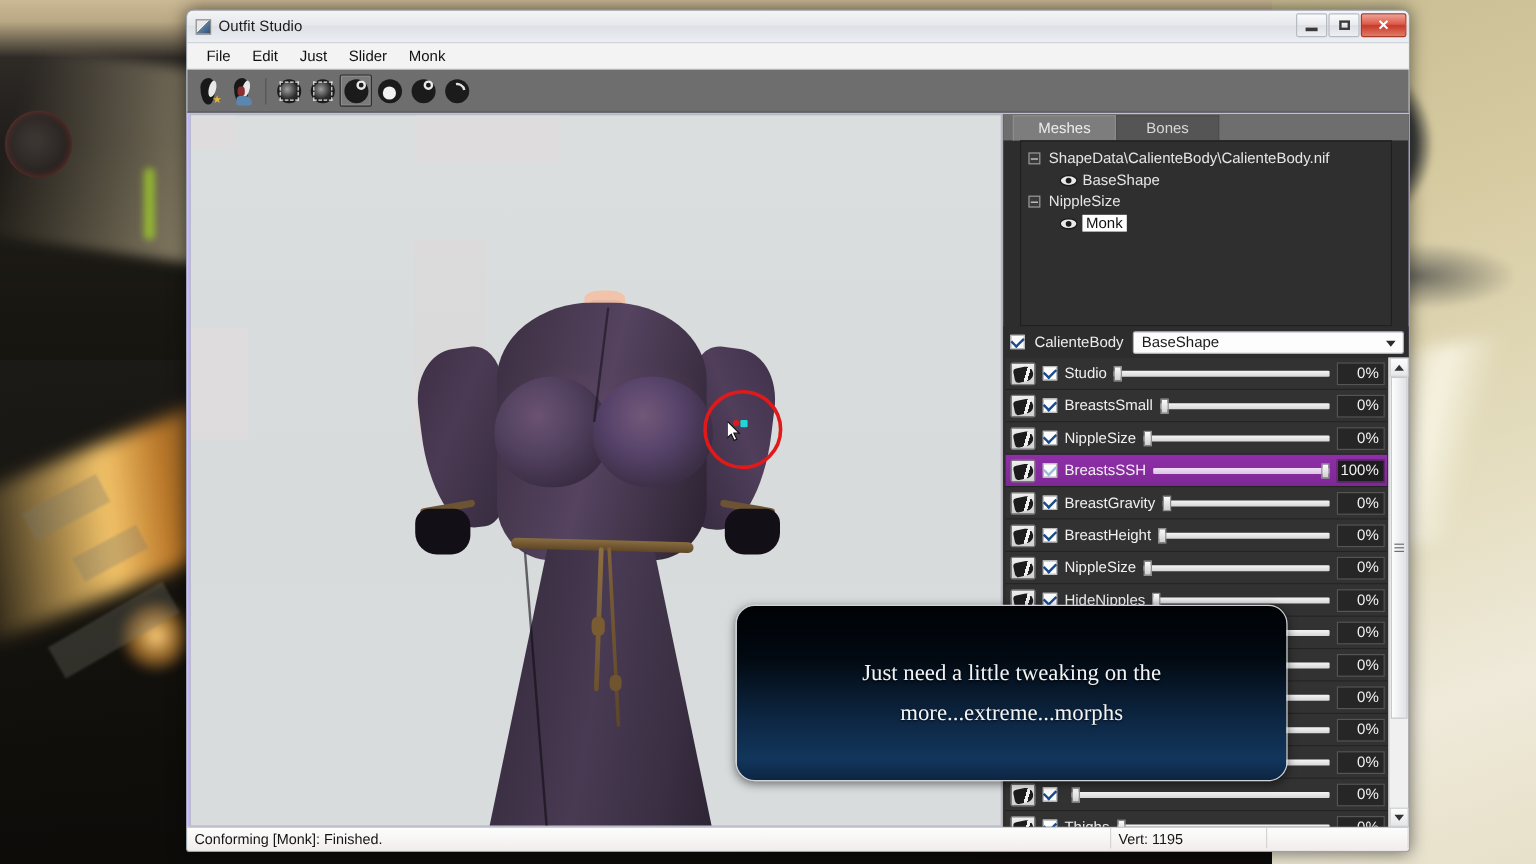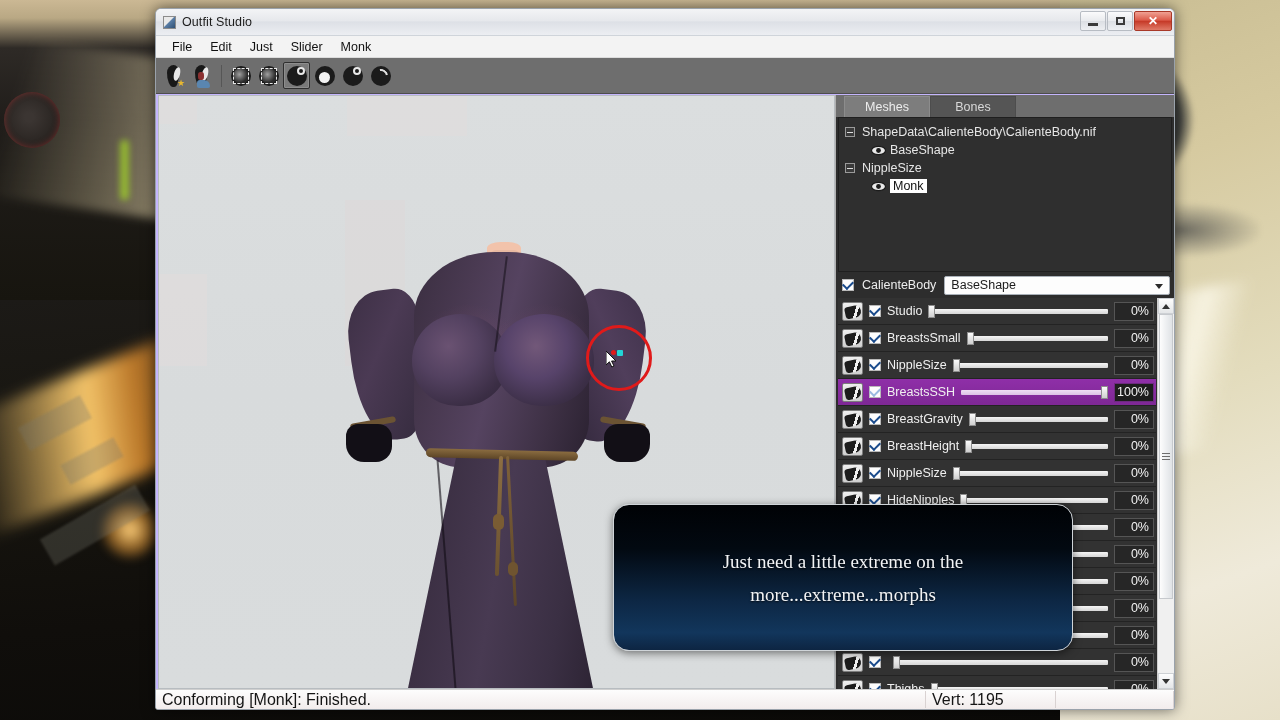--- a/index.html
+++ b/index.html
@@ -215,21 +215,21 @@
     border-left:1px solid #b0b0b0;margin-top:1px;
   }
   .tabs{height:22px;flex:0 0 22px;background:#6e6e6e;display:flex;align-items:flex-end;padding-left:8px;}
   .tab{
     height:21px;min-width:86px;padding:0 14px;display:flex;align-items:center;justify-content:center;
     font-size:12.5px;color:#ededed;background:#7d7d7d;border:1px solid #8c8c8c;border-bottom:none;
     box-sizing:border-box;
   }
   .tab.inactive{background:#555;color:#d8d8d8;border-color:#4d4d4d;}
   .tree{
-    flex:0 0 148px;background:#2f2f2f;border:1px solid #1f1f1f;margin:0 2px;
+    flex:0 0 148px;background:#2f2f2f;border:1px solid #1f1f1f;margin:0 14px;
     padding:5px 0 0 6px;overflow:hidden;
   }
   .tnode{display:flex;align-items:center;height:18px;font-size:12.5px;color:#e6e6e6;}
   .tnode.child{padding-left:26px;}
   .expander{
     width:10px;height:10px;border:1px solid #9a9a9a;background:#3a3a3a;margin-right:7px;
     display:flex;align-items:center;justify-content:center;box-sizing:border-box;flex:0 0 10px;
   }
   .expander i{display:block;width:6px;height:1px;background:#ddd;}
   .eye{width:15px;height:11px;margin-right:4px;flex:0 0 15px;}
@@ -292,23 +292,23 @@
   .vs-thumb{
     position:absolute;left:1px;right:1px;top:16px;height:285px;
     background:linear-gradient(90deg,#fdfdfd,#eceef0 55%,#dfe2e5);
     border:1px solid #c6c9cd;box-sizing:border-box;
     display:flex;align-items:center;justify-content:center;
   }
   .vs-grip{width:8px;}
   .vs-grip i{display:block;height:1px;background:#6e6e6e;margin:2px 0;}
 
   .statusbar{
-    height:19px;flex:0 0 19px;display:flex;align-items:center;
+    height:19px;flex:0 0 19px;display:flex;
     background:linear-gradient(180deg,#fdfdfd,#f2ecec);border-top:1px solid #cfcfcf;
-    font-size:16px;color:#151515;
+    font-size:12px;color:#151515;
   }
   .sb-cell{height:17px;display:flex;align-items:center;padding:0 6px;border-right:1px solid #d9d2d2;box-sizing:border-box;}
   .sb-1{flex:0 0 770px;}
   .sb-2{flex:0 0 130px;}
   .sb-3{flex:1;position:relative;}
 
   
   .caption{
     position:absolute;left:613px;top:504px;width:458px;height:145px;
     border-radius:16px;border:1px solid #cfd4d8;
@@ -714,17 +714,17 @@
     </div>
 
     <div class="statusbar">
       <div class="sb-cell sb-1">Conforming [Monk]: Finished.</div>
       <div class="sb-cell sb-2">Vert: 1195</div>
       <div class="sb-cell sb-3"></div>
     </div>
   </div>
 
   <div class="caption">
-    <div>Just need a little extreme on the</div>
+    <div>Just need a little tweaking on the</div>
     <div>more...extreme...morphs</div>
   </div>
 
 </div>
 
 </body></html>

